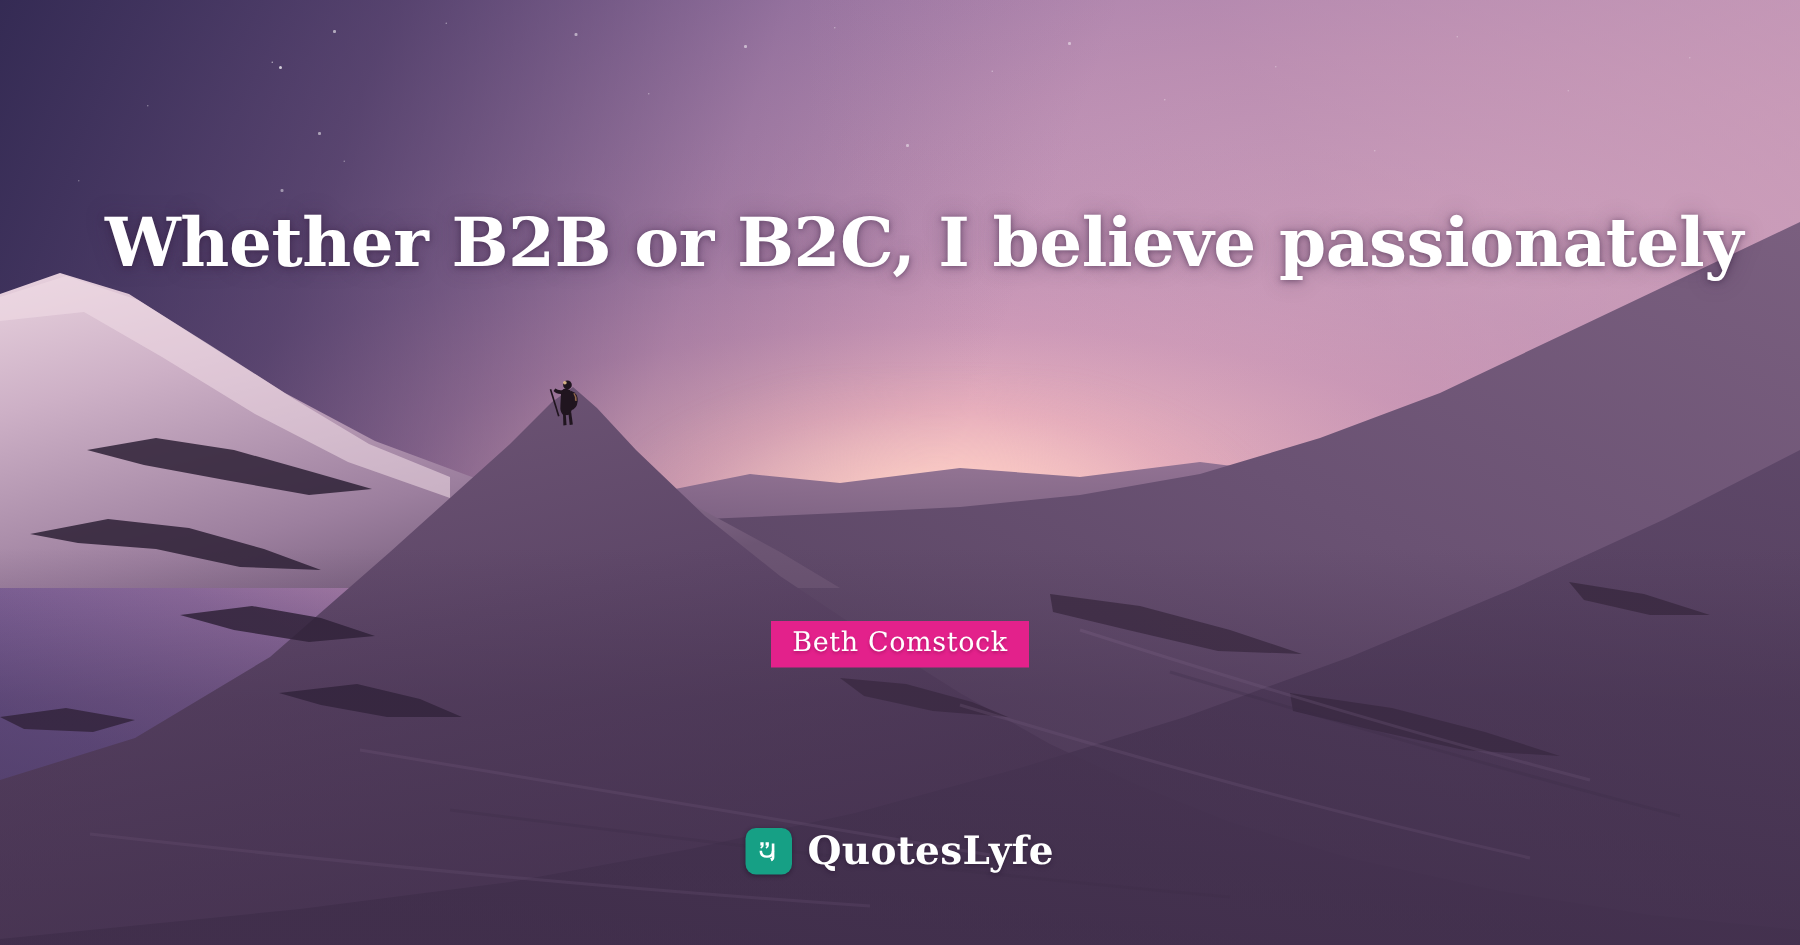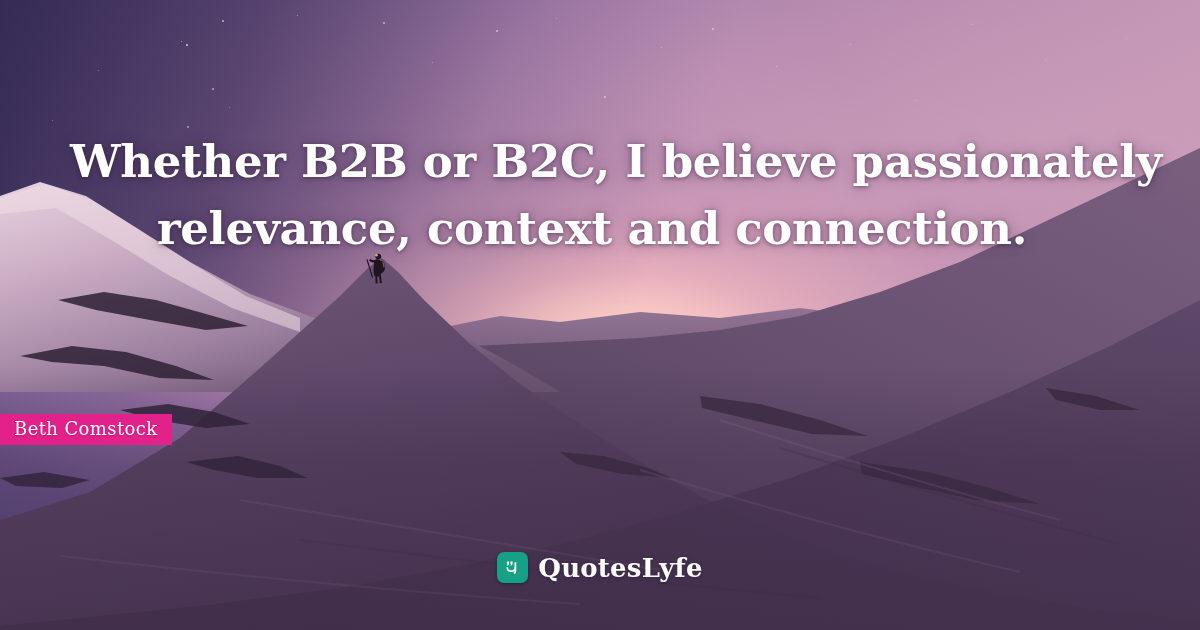--- a/index.html
+++ b/index.html
@@ -72,21 +72,21 @@
     font-size:45px;
     line-height:67px;
     color:#ffffff;
     letter-spacing:-0.3px;
     text-shadow:0 1px 4px rgba(48,26,58,0.55), 0 0 14px rgba(60,35,70,0.35);
     white-space:nowrap;
   }
 
   .author-wrap {
     position:absolute; left:0; right:0; top:414px;
-    text-align:left; z-index:6;
+    text-align:center; z-index:6;
   }
   .author {
     display:inline-block;
     background:#e3218b;
     color:#ffffff;
     font-family:"DejaVu Serif", "Liberation Serif", serif;
     font-weight:400;
     font-size:18px;
     line-height:26px;
     padding:2px 14px 3px 14px;
@@ -247,21 +247,20 @@
         <circle cx="12.6" cy="5.2" r="1.2" fill="#ffd59a"></circle>
         <path d="M19.0,12.0 q1.8,2.4 1.5,5.4 l-1.2,-0.2 q0.3,-2.8 -1.1,-4.8 z" fill="#e8a86f" opacity="0.7"></path>
       </g>
     </svg>
   </div>
 
   <div class="foreground-shade"></div>
 
   <div class="quote">
     <span class="quote-line">Whether B2B or B2C, I believe passionately</span>
-    <span class="quote-line">relevance, context and connection.</span>
   </div>
 
   <div class="author-wrap">
     <span class="author">Beth Comstock</span>
   </div>
 
   <div class="logo-wrap">
     <span class="logo-mark">
       <svg viewBox="0 0 24 24" width="21" height="21">
         <g fill="#ffffff">

